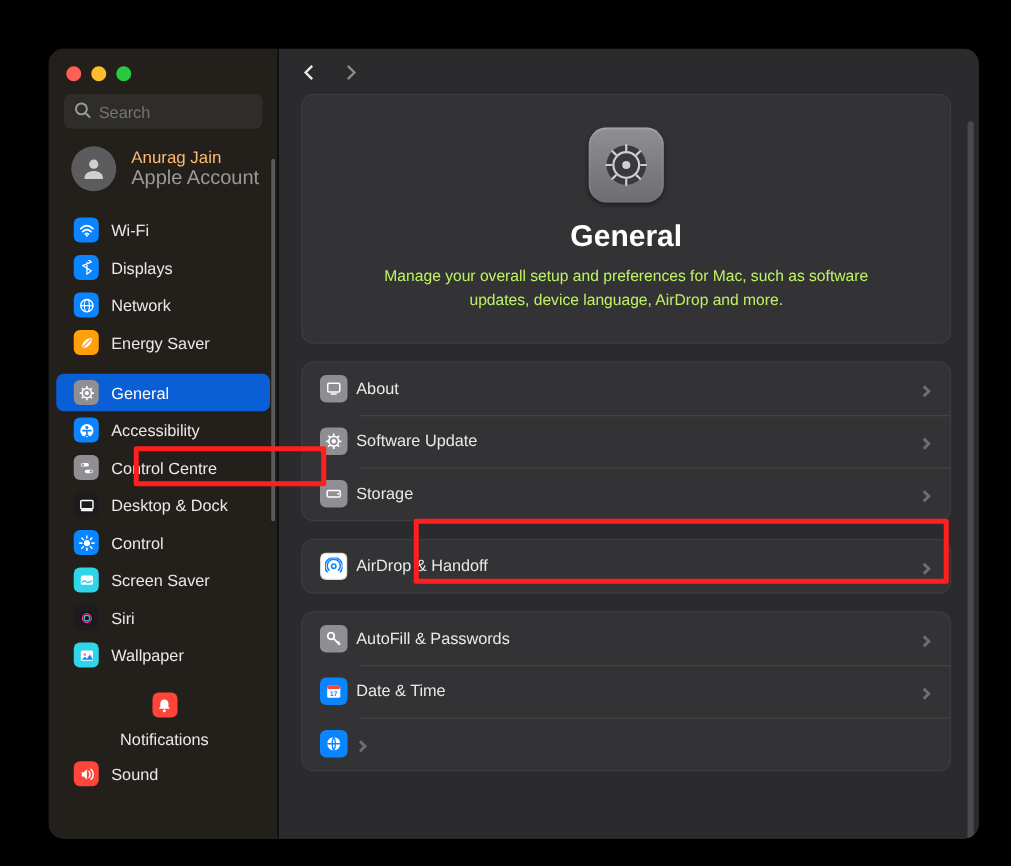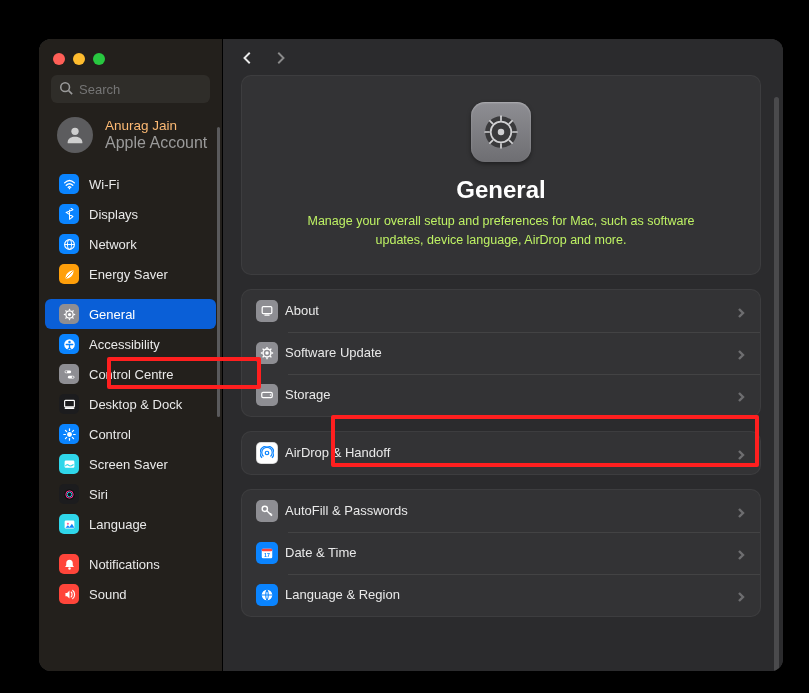--- a/index.html
+++ b/index.html
@@ -318,23 +318,23 @@
           <span class="side-label">Siri</span>
         </div>
         <div class="side-item">
           <div class="side-icon" style="background: rgb(47, 214, 234);">
             <svg viewBox="0 0 16 16">
               <rect x="2" y="3" width="12" height="10" rx="1.5" fill="#fff"></rect>
               <circle cx="6" cy="7" r="1.3" fill="#ff6a9e"></circle>
               <path d="M3 12l3-3 2 2 3-4 3 5z" fill="#0a84ff"></path>
             </svg>
           </div>
-          <span class="side-label">Language</span>
-        </div>
-        <div class="side-item" style="margin-top: 10px;">
+          <span class="side-label">Wallpaper</span>
+        </div>
+        <div class="side-item" style="margin-top: 10px; flex-direction: column;">
           <div class="side-icon" style="background: rgb(255, 69, 58);">
             <svg viewBox="0 0 16 16">
               <path d="M8 2c2.5 0 4 2 4 4v3l1.5 2H2.5L4 9V6c0-2 1.5-4 4-4z" fill="#fff"></path>
               <circle cx="8" cy="13" r="1.5" fill="#fff"></circle>
             </svg>
           </div>
           <span class="side-label">Notifications</span>
         </div>
         <div class="side-item">
           <div class="side-icon" style="background: rgb(255, 69, 58);">
@@ -480,21 +480,20 @@
                   <polyline points="3,1 7,5 3,9"></polyline>
                 </svg></span>
             </div>
             <div class="row">
               <div class="row-icon" style="background: rgb(10, 132, 255);">
                 <svg viewBox="0 0 16 16">
                   <circle cx="8" cy="8" r="6" fill="#fff"></circle>
                   <path d="M2 8h12M8 2c2 3 2 9 0 12M8 2c-2 3-2 9 0 12" fill="none" stroke="#0a84ff" stroke-width="1.2"></path>
                 </svg>
               </div>
-              <span class="row-label">Language &amp; Region</span>
               <span class="chev"><svg viewBox="0 0 10 10">
                   <polyline points="3,1 7,5 3,9"></polyline>
                 </svg></span>
             </div>
           </div>
         </div>
     </div>
     <div class="main-scroll"></div>
   </div>
 </div>

